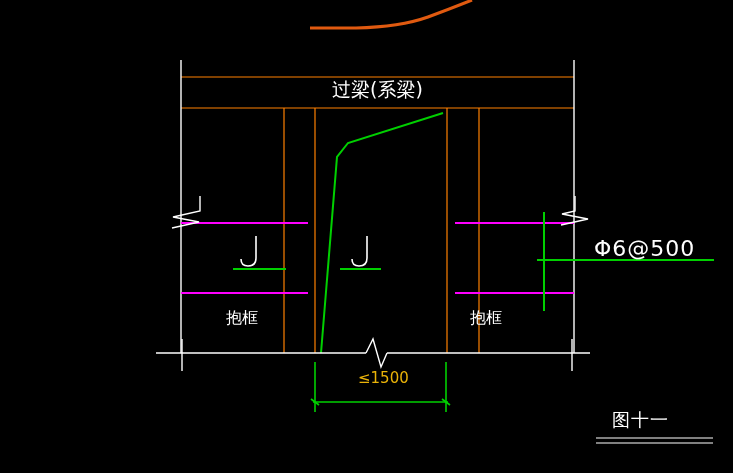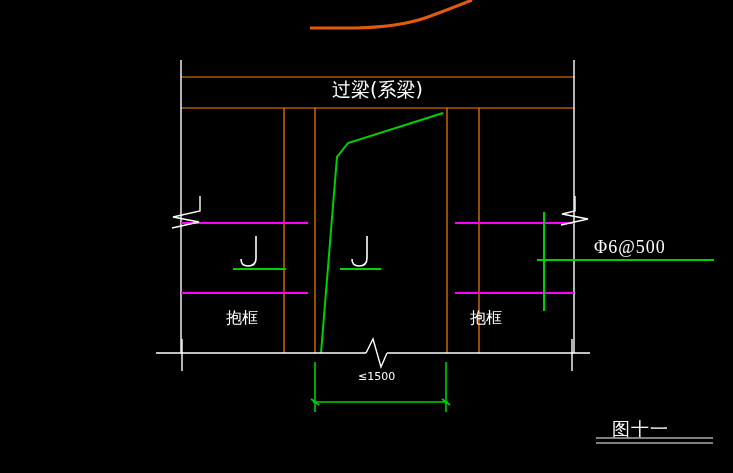--- a/index.html
+++ b/index.html
@@ -34,46 +34,45 @@
   }
   .txt-lintel {
     left: 332px;
     top: 80px;
     font-size: 19px;
     color: #ffffff;
   }
   .txt-rebar {
     left: 594px;
     top: 238px;
-    font-size: 18px;
+    font-size: 22px;
     color: #ffffff;
     letter-spacing: 1px;
-    font-family: Liberation Serif, serif;
   }
   .txt-frame-left {
     left: 226px;
     top: 310px;
     font-size: 16px;
     color: #ffffff;
   }
   .txt-frame-right {
     left: 470px;
     top: 310px;
     font-size: 16px;
     color: #ffffff;
   }
   .txt-dim {
     left: 358px;
     top: 371px;
-    font-size: 11px;
-    color: #ffffff;
+    font-size: 15px;
+    color: #eab308;
   }
   .txt-figcap {
     left: 612px;
-    top: 420px;
+    top: 411px;
     font-size: 18px;
     color: #ffffff;
     letter-spacing: 1px;
   }
 </style>
 </head>
 <body>
 
 <div id="canvas-root">
 

